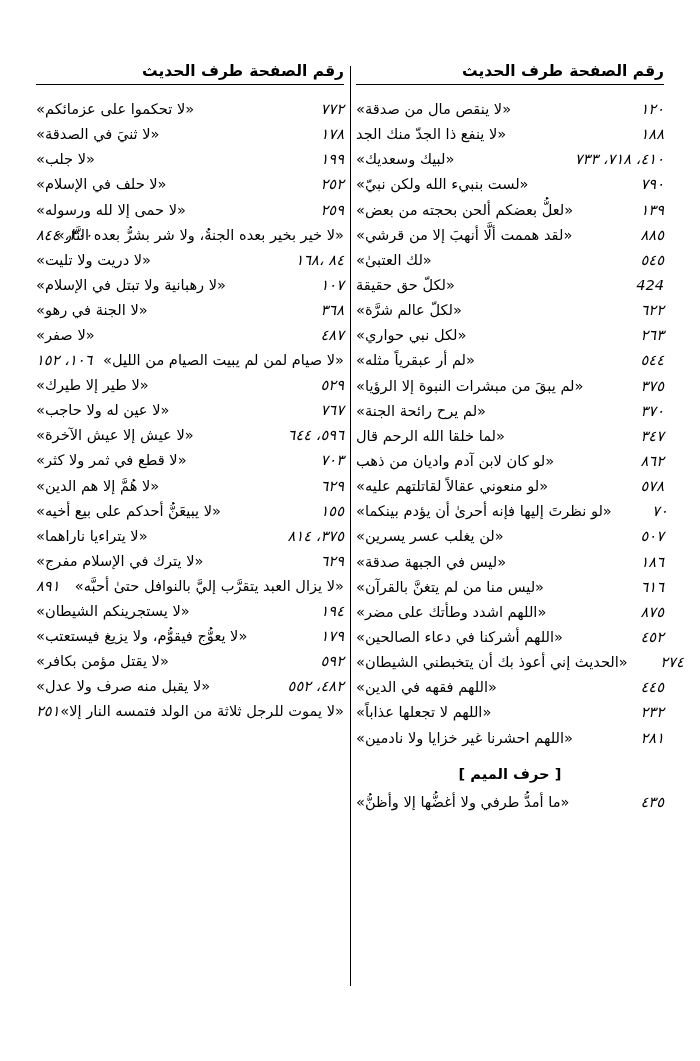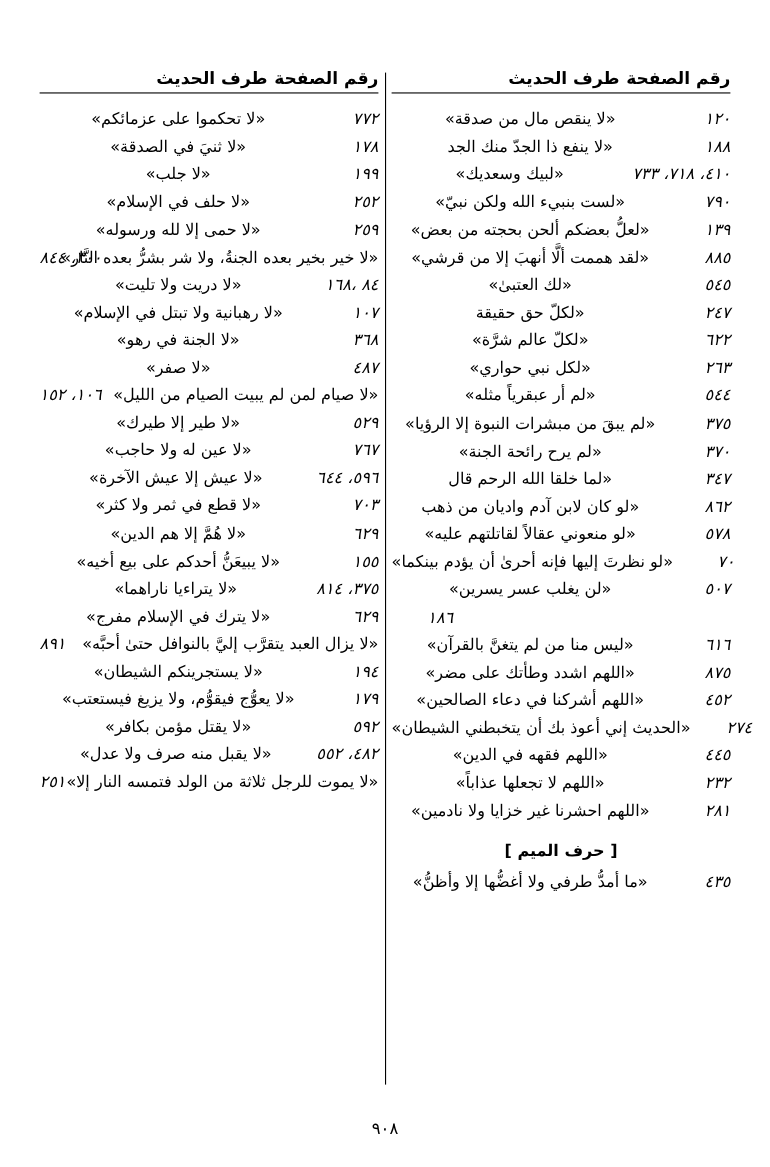--- a/index.html
+++ b/index.html
@@ -72,21 +72,21 @@
   .entry {
     display: flex;
     flex-direction: row-reverse;
     align-items: baseline;
     font-size: 14.6px;
     line-height: 1.62;
     margin-bottom: 1.5px;
   }
   .entry .text {
     flex: 1 1 auto;
-    text-align: center;
+    text-align: left;
     white-space: nowrap;
     overflow: visible;
   }
   .entry .num {
     flex: 0 0 auto;
     text-align: right;
     white-space: nowrap;
     padding-left: 4px;
     min-width: 52px;
     direction: rtl;
@@ -275,21 +275,21 @@
           <div class="entry">
             <span class="text">«لقد هممت ألَّا أنهبَ إلا من قرشي»</span>
             <span class="num">٨٨٥</span>
           </div>
           <div class="entry">
             <span class="text">«لك العتبىٰ»</span>
             <span class="num">٥٤٥</span>
           </div>
           <div class="entry">
             <span class="text">«لكلّ حق حقيقة</span>
-            <span class="num">٢٤٧</span>
+            <span class="num">424</span>
           </div>
           <div class="entry">
             <span class="text">«لكلّ عالم شرَّة»</span>
             <span class="num">٦٢٢</span>
           </div>
           <div class="entry">
             <span class="text">«لكل نبي حواري»</span>
             <span class="num">٢٦٣</span>
           </div>
           <div class="entry">
@@ -318,20 +318,21 @@
           </div>
           <div class="entry">
             <span class="text">«لو نظرتَ إليها فإنه أحرىٰ أن يؤدم بينكما»</span>
             <span class="num">٧٠</span>
           </div>
           <div class="entry">
             <span class="text">«لن يغلب عسر يسرين»</span>
             <span class="num">٥٠٧</span>
           </div>
           <div class="entry">
+            <span class="text">«ليس في الجبهة صدقة»</span>
             <span class="num">١٨٦</span>
           </div>
           <div class="entry">
             <span class="text">«ليس منا من لم يتغنَّ بالقرآن»</span>
             <span class="num">٦١٦</span>
           </div>
           <div class="entry">
             <span class="text">«اللهم اشدد وطأتك على مضر»</span>
             <span class="num">٨٧٥</span>
           </div>
@@ -360,14 +361,13 @@
       <div id="left-entries-after">
           <div class="entry">
             <span class="text">«ما أمدُّ طرفي ولا أغضُّها إلا وأظنُّ»</span>
             <span class="num">٤٣٥</span>
           </div>
         </div>
     </div>
 
   </div>
 
-  <div class="folio">٩٠٨</div>
 </div>
 
 </body></html>

